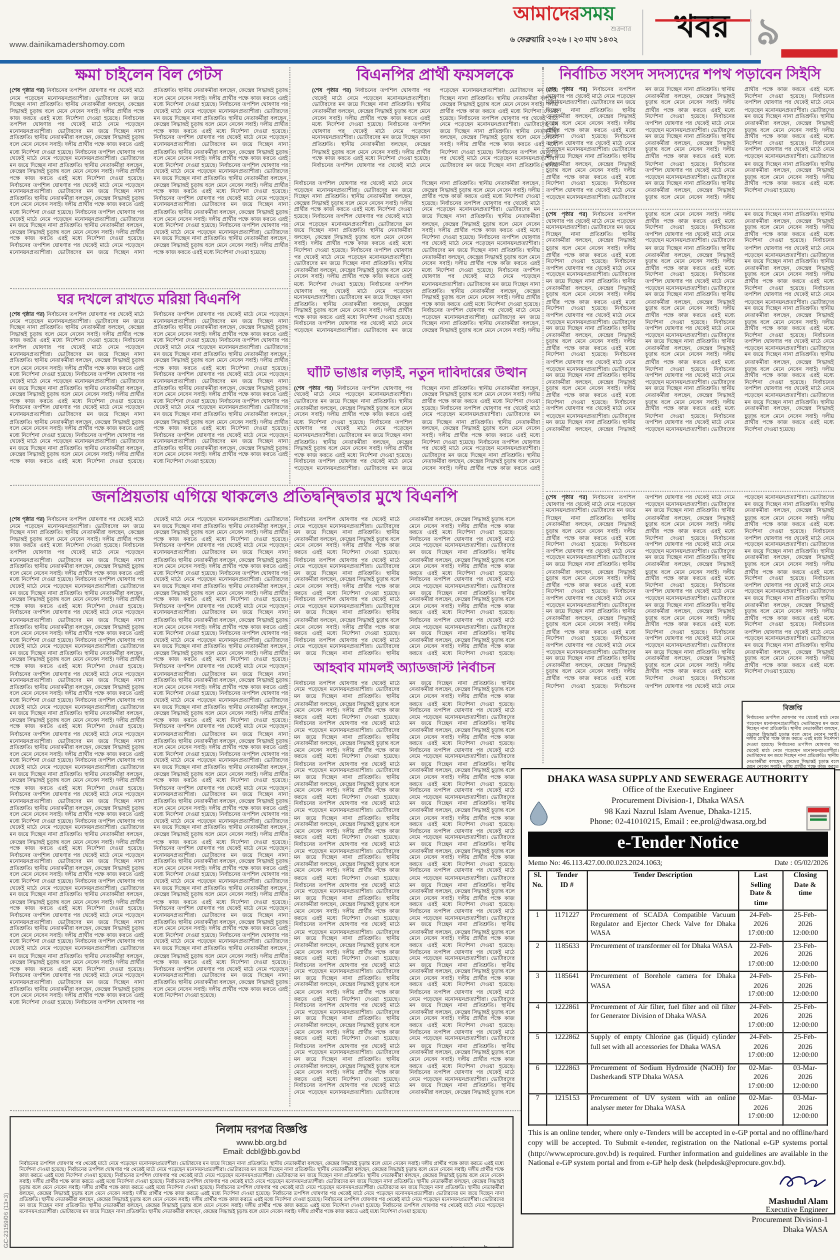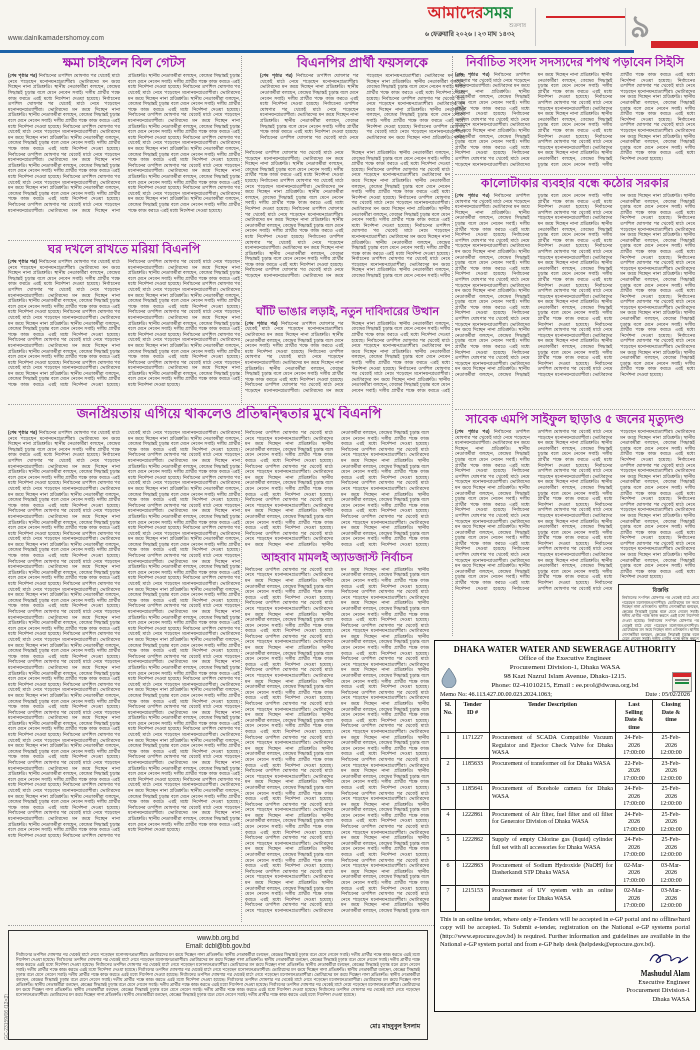--- a/index.html
+++ b/index.html
@@ -74,20 +74,21 @@
 
 <div class="page">
 
   <div class="site-url">www.dainikamadershomoy.com</div>
   <div class="logo-wrap">
     <div class="logo-line"><span class="logo-r">আমাদের</span><span class="logo-g">সময়</span></div>
     <div class="logo-day">শুক্রবার</div>
     <div class="logo-date">৬ ফেব্রুয়ারি ২০২৬ । ২৩ মাঘ ১৪৩২</div>
   </div>
   <div class="vdiv" style="left:535px;"></div>
+  <div class="section-title">খবর</div>
   <div class="section-redline"></div>
   <div class="vdiv" style="left:625px;"></div>
   <div class="page-num">৯</div>
   <div class="red-bar"></div>
   <div class="blue-rule"></div>
 
   <section class="art" style="left:8px;top:55px;width:232px;height:184px;">
     <h2 class="h13">ক্ষমা চাইলেন বিল গেটস</h2>
     <div class="body cols2" style="height:160px;"><span class="cont">(শেষ পৃষ্ঠার পর) </span><span>নির্বাচনের তপশিল ঘোষণার পর থেকেই মাঠে নেমে পড়েছেন মনোনয়নপ্রত্যাশীরা। ভোটারদের মন জয়ে দিচ্ছেন নানা প্রতিশ্রুতি। স্থানীয় নেতাকর্মীরা বলছেন, কেন্দ্রের সিদ্ধান্তই চূড়ান্ত বলে মেনে নেবেন সবাই। দলীয় প্রার্থীর পক্ষে কাজ করতে এরই মধ্যে নির্দেশনা দেওয়া হয়েছে। নির্বাচনের তপশিল ঘোষণার পর থেকেই মাঠে নেমে পড়েছেন মনোনয়নপ্রত্যাশীরা। ভোটারদের মন জয়ে দিচ্ছেন নানা প্রতিশ্রুতি। স্থানীয় নেতাকর্মীরা বলছেন, কেন্দ্রের সিদ্ধান্তই চূড়ান্ত বলে মেনে নেবেন সবাই। দলীয় প্রার্থীর পক্ষে কাজ করতে এরই মধ্যে নির্দেশনা দেওয়া হয়েছে। নির্বাচনের তপশিল ঘোষণার পর থেকেই মাঠে নেমে পড়েছেন মনোনয়নপ্রত্যাশীরা। ভোটারদের মন জয়ে দিচ্ছেন নানা প্রতিশ্রুতি। স্থানীয় নেতাকর্মীরা বলছেন, কেন্দ্রের সিদ্ধান্তই চূড়ান্ত বলে মেনে নেবেন সবাই। দলীয় প্রার্থীর পক্ষে কাজ করতে এরই মধ্যে নির্দেশনা দেওয়া হয়েছে। নির্বাচনের তপশিল ঘোষণার পর থেকেই মাঠে নেমে পড়েছেন মনোনয়নপ্রত্যাশীরা। ভোটারদের মন জয়ে দিচ্ছেন নানা প্রতিশ্রুতি। স্থানীয় নেতাকর্মীরা বলছেন, কেন্দ্রের সিদ্ধান্তই চূড়ান্ত বলে মেনে নেবেন সবাই। দলীয় প্রার্থীর পক্ষে কাজ করতে এরই মধ্যে নির্দেশনা দেওয়া হয়েছে। নির্বাচনের তপশিল ঘোষণার পর থেকেই মাঠে নেমে পড়েছেন মনোনয়নপ্রত্যাশীরা। ভোটারদের মন জয়ে দিচ্ছেন নানা প্রতিশ্রুতি। স্থানীয় নেতাকর্মীরা বলছেন, কেন্দ্রের সিদ্ধান্তই চূড়ান্ত বলে মেনে নেবেন সবাই। দলীয় প্রার্থীর পক্ষে কাজ করতে এরই মধ্যে নির্দেশনা দেওয়া হয়েছে। নির্বাচনের তপশিল ঘোষণার পর থেকেই মাঠে নেমে পড়েছেন মনোনয়নপ্রত্যাশীরা। ভোটারদের মন জয়ে দিচ্ছেন নানা প্রতিশ্রুতি। স্থানীয় নেতাকর্মীরা বলছেন, কেন্দ্রের সিদ্ধান্তই চূড়ান্ত বলে মেনে নেবেন সবাই। দলীয় প্রার্থীর পক্ষে কাজ করতে এরই মধ্যে নির্দেশনা দেওয়া হয়েছে। নির্বাচনের তপশিল ঘোষণার পর থেকেই মাঠে নেমে পড়েছেন মনোনয়নপ্রত্যাশীরা। ভোটারদের মন জয়ে দিচ্ছেন নানা প্রতিশ্রুতি। স্থানীয় নেতাকর্মীরা বলছেন, কেন্দ্রের সিদ্ধান্তই চূড়ান্ত বলে মেনে নেবেন সবাই। দলীয় প্রার্থীর পক্ষে কাজ করতে এরই মধ্যে নির্দেশনা দেওয়া হয়েছে। নির্বাচনের তপশিল ঘোষণার পর থেকেই মাঠে নেমে পড়েছেন মনোনয়নপ্রত্যাশীরা। ভোটারদের মন জয়ে দিচ্ছেন নানা প্রতিশ্রুতি। স্থানীয় নেতাকর্মীরা বলছেন, কেন্দ্রের সিদ্ধান্তই চূড়ান্ত বলে মেনে নেবেন সবাই। দলীয় প্রার্থীর পক্ষে কাজ করতে এরই মধ্যে নির্দেশনা দেওয়া হয়েছে। নির্বাচনের তপশিল ঘোষণার পর থেকেই মাঠে নেমে পড়েছেন মনোনয়নপ্রত্যাশীরা। ভোটারদের মন জয়ে দিচ্ছেন নানা প্রতিশ্রুতি। স্থানীয় নেতাকর্মীরা বলছেন, কেন্দ্রের সিদ্ধান্তই চূড়ান্ত বলে মেনে নেবেন সবাই। দলীয় প্রার্থীর পক্ষে কাজ করতে এরই মধ্যে নির্দেশনা দেওয়া হয়েছে। নির্বাচনের তপশিল ঘোষণার পর থেকেই মাঠে নেমে পড়েছেন মনোনয়নপ্রত্যাশীরা। ভোটারদের মন জয়ে দিচ্ছেন নানা প্রতিশ্রুতি। স্থানীয় নেতাকর্মীরা বলছেন, কেন্দ্রের সিদ্ধান্তই চূড়ান্ত বলে মেনে নেবেন সবাই। দলীয় প্রার্থীর পক্ষে কাজ করতে এরই মধ্যে নির্দেশনা দেওয়া হয়েছে। নির্বাচনের তপশিল ঘোষণার পর থেকেই মাঠে নেমে পড়েছেন মনোনয়নপ্রত্যাশীরা। ভোটারদের মন জয়ে দিচ্ছেন নানা প্রতিশ্রুতি। স্থানীয় নেতাকর্মীরা বলছেন, কেন্দ্রের সিদ্ধান্তই চূড়ান্ত বলে মেনে নেবেন সবাই। দলীয় প্রার্থীর পক্ষে কাজ করতে এরই মধ্যে নির্দেশনা দেওয়া হয়েছে। </span></div>
   </section>
@@ -105,21 +106,20 @@
     <h2 class="h11">ঘাঁটি ভাঙার লড়াই, নতুন দাবিদারের উত্থান</h2>
     <div class="body cols2" style="height:78px;"><span class="cont">(শেষ পৃষ্ঠার পর) </span><span>নির্বাচনের তপশিল ঘোষণার পর থেকেই মাঠে নেমে পড়েছেন মনোনয়নপ্রত্যাশীরা। ভোটারদের মন জয়ে দিচ্ছেন নানা প্রতিশ্রুতি। স্থানীয় নেতাকর্মীরা বলছেন, কেন্দ্রের সিদ্ধান্তই চূড়ান্ত বলে মেনে নেবেন সবাই। দলীয় প্রার্থীর পক্ষে কাজ করতে এরই মধ্যে নির্দেশনা দেওয়া হয়েছে। নির্বাচনের তপশিল ঘোষণার পর থেকেই মাঠে নেমে পড়েছেন মনোনয়নপ্রত্যাশীরা। ভোটারদের মন জয়ে দিচ্ছেন নানা প্রতিশ্রুতি। স্থানীয় নেতাকর্মীরা বলছেন, কেন্দ্রের সিদ্ধান্তই চূড়ান্ত বলে মেনে নেবেন সবাই। দলীয় প্রার্থীর পক্ষে কাজ করতে এরই মধ্যে নির্দেশনা দেওয়া হয়েছে। নির্বাচনের তপশিল ঘোষণার পর থেকেই মাঠে নেমে পড়েছেন মনোনয়নপ্রত্যাশীরা। ভোটারদের মন জয়ে দিচ্ছেন নানা প্রতিশ্রুতি। স্থানীয় নেতাকর্মীরা বলছেন, কেন্দ্রের সিদ্ধান্তই চূড়ান্ত বলে মেনে নেবেন সবাই। দলীয় প্রার্থীর পক্ষে কাজ করতে এরই মধ্যে নির্দেশনা দেওয়া হয়েছে। নির্বাচনের তপশিল ঘোষণার পর থেকেই মাঠে নেমে পড়েছেন মনোনয়নপ্রত্যাশীরা। ভোটারদের মন জয়ে দিচ্ছেন নানা প্রতিশ্রুতি। স্থানীয় নেতাকর্মীরা বলছেন, কেন্দ্রের সিদ্ধান্তই চূড়ান্ত বলে মেনে নেবেন সবাই। দলীয় প্রার্থীর পক্ষে কাজ করতে এরই মধ্যে নির্দেশনা দেওয়া হয়েছে। নির্বাচনের তপশিল ঘোষণার পর থেকেই মাঠে নেমে পড়েছেন মনোনয়নপ্রত্যাশীরা। ভোটারদের মন জয়ে দিচ্ছেন নানা প্রতিশ্রুতি। স্থানীয় নেতাকর্মীরা বলছেন, কেন্দ্রের সিদ্ধান্তই চূড়ান্ত বলে মেনে নেবেন সবাই। দলীয় প্রার্থীর পক্ষে কাজ করতে এরই মধ্যে নির্দেশনা দেওয়া হয়েছে। নির্বাচনের তপশিল ঘোষণার পর থেকেই মাঠে নেমে পড়েছেন মনোনয়নপ্রত্যাশীরা। ভোটারদের মন জয়ে দিচ্ছেন নানা প্রতিশ্রুতি। স্থানীয় নেতাকর্মীরা বলছেন, কেন্দ্রের সিদ্ধান্তই চূড়ান্ত বলে মেনে নেবেন সবাই। দলীয় প্রার্থীর পক্ষে কাজ করতে এরই মধ্যে নির্দেশনা দেওয়া হয়েছে। </span></div>
   </section>
 
   <section class="art" style="left:455px;top:55px;width:240px;height:117px;">
     <h2 class="h12">নির্বাচিত সংসদ সদস্যদের শপথ পড়াবেন সিইসি</h2>
     <div class="body cols3" style="height:96px;"><span class="cont">(শেষ পৃষ্ঠার পর) </span><span>নির্বাচনের তপশিল ঘোষণার পর থেকেই মাঠে নেমে পড়েছেন মনোনয়নপ্রত্যাশীরা। ভোটারদের মন জয়ে দিচ্ছেন নানা প্রতিশ্রুতি। স্থানীয় নেতাকর্মীরা বলছেন, কেন্দ্রের সিদ্ধান্তই চূড়ান্ত বলে মেনে নেবেন সবাই। দলীয় প্রার্থীর পক্ষে কাজ করতে এরই মধ্যে নির্দেশনা দেওয়া হয়েছে। নির্বাচনের তপশিল ঘোষণার পর থেকেই মাঠে নেমে পড়েছেন মনোনয়নপ্রত্যাশীরা। ভোটারদের মন জয়ে দিচ্ছেন নানা প্রতিশ্রুতি। স্থানীয় নেতাকর্মীরা বলছেন, কেন্দ্রের সিদ্ধান্তই চূড়ান্ত বলে মেনে নেবেন সবাই। দলীয় প্রার্থীর পক্ষে কাজ করতে এরই মধ্যে নির্দেশনা দেওয়া হয়েছে। নির্বাচনের তপশিল ঘোষণার পর থেকেই মাঠে নেমে পড়েছেন মনোনয়নপ্রত্যাশীরা। ভোটারদের মন জয়ে দিচ্ছেন নানা প্রতিশ্রুতি। স্থানীয় নেতাকর্মীরা বলছেন, কেন্দ্রের সিদ্ধান্তই চূড়ান্ত বলে মেনে নেবেন সবাই। দলীয় প্রার্থীর পক্ষে কাজ করতে এরই মধ্যে নির্দেশনা দেওয়া হয়েছে। নির্বাচনের তপশিল ঘোষণার পর থেকেই মাঠে নেমে পড়েছেন মনোনয়নপ্রত্যাশীরা। ভোটারদের মন জয়ে দিচ্ছেন নানা প্রতিশ্রুতি। স্থানীয় নেতাকর্মীরা বলছেন, কেন্দ্রের সিদ্ধান্তই চূড়ান্ত বলে মেনে নেবেন সবাই। দলীয় প্রার্থীর পক্ষে কাজ করতে এরই মধ্যে নির্দেশনা দেওয়া হয়েছে। নির্বাচনের তপশিল ঘোষণার পর থেকেই মাঠে নেমে পড়েছেন মনোনয়নপ্রত্যাশীরা। ভোটারদের মন জয়ে দিচ্ছেন নানা প্রতিশ্রুতি। স্থানীয় নেতাকর্মীরা বলছেন, কেন্দ্রের সিদ্ধান্তই চূড়ান্ত বলে মেনে নেবেন সবাই। দলীয় প্রার্থীর পক্ষে কাজ করতে এরই মধ্যে নির্দেশনা দেওয়া হয়েছে। নির্বাচনের তপশিল ঘোষণার পর থেকেই মাঠে নেমে পড়েছেন মনোনয়নপ্রত্যাশীরা। ভোটারদের মন জয়ে দিচ্ছেন নানা প্রতিশ্রুতি। স্থানীয় নেতাকর্মীরা বলছেন, কেন্দ্রের সিদ্ধান্তই চূড়ান্ত বলে মেনে নেবেন সবাই। দলীয় প্রার্থীর পক্ষে কাজ করতে এরই মধ্যে নির্দেশনা দেওয়া হয়েছে। নির্বাচনের তপশিল ঘোষণার পর থেকেই মাঠে নেমে পড়েছেন মনোনয়নপ্রত্যাশীরা। ভোটারদের মন জয়ে দিচ্ছেন নানা প্রতিশ্রুতি। স্থানীয় নেতাকর্মীরা বলছেন, কেন্দ্রের সিদ্ধান্তই চূড়ান্ত বলে মেনে নেবেন সবাই। দলীয় প্রার্থীর পক্ষে কাজ করতে এরই মধ্যে নির্দেশনা দেওয়া হয়েছে। </span></div>
   </section>
 
   <section class="art" style="left:455px;top:176px;width:240px;height:230px;">
-    <h2 class="h12">কালোটাকার ব্যবহার বন্ধে কঠোর সরকার</h2>
     <div class="body cols3" style="height:208px;"><span class="cont">(শেষ পৃষ্ঠার পর) </span><span>নির্বাচনের তপশিল ঘোষণার পর থেকেই মাঠে নেমে পড়েছেন মনোনয়নপ্রত্যাশীরা। ভোটারদের মন জয়ে দিচ্ছেন নানা প্রতিশ্রুতি। স্থানীয় নেতাকর্মীরা বলছেন, কেন্দ্রের সিদ্ধান্তই চূড়ান্ত বলে মেনে নেবেন সবাই। দলীয় প্রার্থীর পক্ষে কাজ করতে এরই মধ্যে নির্দেশনা দেওয়া হয়েছে। নির্বাচনের তপশিল ঘোষণার পর থেকেই মাঠে নেমে পড়েছেন মনোনয়নপ্রত্যাশীরা। ভোটারদের মন জয়ে দিচ্ছেন নানা প্রতিশ্রুতি। স্থানীয় নেতাকর্মীরা বলছেন, কেন্দ্রের সিদ্ধান্তই চূড়ান্ত বলে মেনে নেবেন সবাই। দলীয় প্রার্থীর পক্ষে কাজ করতে এরই মধ্যে নির্দেশনা দেওয়া হয়েছে। নির্বাচনের তপশিল ঘোষণার পর থেকেই মাঠে নেমে পড়েছেন মনোনয়নপ্রত্যাশীরা। ভোটারদের মন জয়ে দিচ্ছেন নানা প্রতিশ্রুতি। স্থানীয় নেতাকর্মীরা বলছেন, কেন্দ্রের সিদ্ধান্তই চূড়ান্ত বলে মেনে নেবেন সবাই। দলীয় প্রার্থীর পক্ষে কাজ করতে এরই মধ্যে নির্দেশনা দেওয়া হয়েছে। নির্বাচনের তপশিল ঘোষণার পর থেকেই মাঠে নেমে পড়েছেন মনোনয়নপ্রত্যাশীরা। ভোটারদের মন জয়ে দিচ্ছেন নানা প্রতিশ্রুতি। স্থানীয় নেতাকর্মীরা বলছেন, কেন্দ্রের সিদ্ধান্তই চূড়ান্ত বলে মেনে নেবেন সবাই। দলীয় প্রার্থীর পক্ষে কাজ করতে এরই মধ্যে নির্দেশনা দেওয়া হয়েছে। নির্বাচনের তপশিল ঘোষণার পর থেকেই মাঠে নেমে পড়েছেন মনোনয়নপ্রত্যাশীরা। ভোটারদের মন জয়ে দিচ্ছেন নানা প্রতিশ্রুতি। স্থানীয় নেতাকর্মীরা বলছেন, কেন্দ্রের সিদ্ধান্তই চূড়ান্ত বলে মেনে নেবেন সবাই। দলীয় প্রার্থীর পক্ষে কাজ করতে এরই মধ্যে নির্দেশনা দেওয়া হয়েছে। নির্বাচনের তপশিল ঘোষণার পর থেকেই মাঠে নেমে পড়েছেন মনোনয়নপ্রত্যাশীরা। ভোটারদের মন জয়ে দিচ্ছেন নানা প্রতিশ্রুতি। স্থানীয় নেতাকর্মীরা বলছেন, কেন্দ্রের সিদ্ধান্তই চূড়ান্ত বলে মেনে নেবেন সবাই। দলীয় প্রার্থীর পক্ষে কাজ করতে এরই মধ্যে নির্দেশনা দেওয়া হয়েছে। নির্বাচনের তপশিল ঘোষণার পর থেকেই মাঠে নেমে পড়েছেন মনোনয়নপ্রত্যাশীরা। ভোটারদের মন জয়ে দিচ্ছেন নানা প্রতিশ্রুতি। স্থানীয় নেতাকর্মীরা বলছেন, কেন্দ্রের সিদ্ধান্তই চূড়ান্ত বলে মেনে নেবেন সবাই। দলীয় প্রার্থীর পক্ষে কাজ করতে এরই মধ্যে নির্দেশনা দেওয়া হয়েছে। নির্বাচনের তপশিল ঘোষণার পর থেকেই মাঠে নেমে পড়েছেন মনোনয়নপ্রত্যাশীরা। ভোটারদের মন জয়ে দিচ্ছেন নানা প্রতিশ্রুতি। স্থানীয় নেতাকর্মীরা বলছেন, কেন্দ্রের সিদ্ধান্তই চূড়ান্ত বলে মেনে নেবেন সবাই। দলীয় প্রার্থীর পক্ষে কাজ করতে এরই মধ্যে নির্দেশনা দেওয়া হয়েছে। নির্বাচনের তপশিল ঘোষণার পর থেকেই মাঠে নেমে পড়েছেন মনোনয়নপ্রত্যাশীরা। ভোটারদের মন জয়ে দিচ্ছেন নানা প্রতিশ্রুতি। স্থানীয় নেতাকর্মীরা বলছেন, কেন্দ্রের সিদ্ধান্তই চূড়ান্ত বলে মেনে নেবেন সবাই। দলীয় প্রার্থীর পক্ষে কাজ করতে এরই মধ্যে নির্দেশনা দেওয়া হয়েছে। নির্বাচনের তপশিল ঘোষণার পর থেকেই মাঠে নেমে পড়েছেন মনোনয়নপ্রত্যাশীরা। ভোটারদের মন জয়ে দিচ্ছেন নানা প্রতিশ্রুতি। স্থানীয় নেতাকর্মীরা বলছেন, কেন্দ্রের সিদ্ধান্তই চূড়ান্ত বলে মেনে নেবেন সবাই। দলীয় প্রার্থীর পক্ষে কাজ করতে এরই মধ্যে নির্দেশনা দেওয়া হয়েছে। নির্বাচনের তপশিল ঘোষণার পর থেকেই মাঠে নেমে পড়েছেন মনোনয়নপ্রত্যাশীরা। ভোটারদের মন জয়ে দিচ্ছেন নানা প্রতিশ্রুতি। স্থানীয় নেতাকর্মীরা বলছেন, কেন্দ্রের সিদ্ধান্তই চূড়ান্ত বলে মেনে নেবেন সবাই। দলীয় প্রার্থীর পক্ষে কাজ করতে এরই মধ্যে নির্দেশনা দেওয়া হয়েছে। নির্বাচনের তপশিল ঘোষণার পর থেকেই মাঠে নেমে পড়েছেন মনোনয়নপ্রত্যাশীরা। ভোটারদের মন জয়ে দিচ্ছেন নানা প্রতিশ্রুতি। স্থানীয় নেতাকর্মীরা বলছেন, কেন্দ্রের সিদ্ধান্তই চূড়ান্ত বলে মেনে নেবেন সবাই। দলীয় প্রার্থীর পক্ষে কাজ করতে এরই মধ্যে নির্দেশনা দেওয়া হয়েছে। নির্বাচনের তপশিল ঘোষণার পর থেকেই মাঠে নেমে পড়েছেন মনোনয়নপ্রত্যাশীরা। ভোটারদের মন জয়ে দিচ্ছেন নানা প্রতিশ্রুতি। স্থানীয় নেতাকর্মীরা বলছেন, কেন্দ্রের সিদ্ধান্তই চূড়ান্ত বলে মেনে নেবেন সবাই। দলীয় প্রার্থীর পক্ষে কাজ করতে এরই মধ্যে নির্দেশনা দেওয়া হয়েছে। নির্বাচনের তপশিল ঘোষণার পর থেকেই মাঠে নেমে পড়েছেন মনোনয়নপ্রত্যাশীরা। ভোটারদের মন জয়ে দিচ্ছেন নানা প্রতিশ্রুতি। স্থানীয় নেতাকর্মীরা বলছেন, কেন্দ্রের সিদ্ধান্তই চূড়ান্ত বলে মেনে নেবেন সবাই। দলীয় প্রার্থীর পক্ষে কাজ করতে এরই মধ্যে নির্দেশনা দেওয়া হয়েছে। </span></div>
   </section>
 
   <section class="art" style="left:8px;top:242px;width:232px;height:160px;">
     <h2 class="h12">ঘর দখলে রাখতে মরিয়া বিএনপি</h2>
     <div class="body cols2" style="height:138px;"><span class="cont">(শেষ পৃষ্ঠার পর) </span><span>নির্বাচনের তপশিল ঘোষণার পর থেকেই মাঠে নেমে পড়েছেন মনোনয়নপ্রত্যাশীরা। ভোটারদের মন জয়ে দিচ্ছেন নানা প্রতিশ্রুতি। স্থানীয় নেতাকর্মীরা বলছেন, কেন্দ্রের সিদ্ধান্তই চূড়ান্ত বলে মেনে নেবেন সবাই। দলীয় প্রার্থীর পক্ষে কাজ করতে এরই মধ্যে নির্দেশনা দেওয়া হয়েছে। নির্বাচনের তপশিল ঘোষণার পর থেকেই মাঠে নেমে পড়েছেন মনোনয়নপ্রত্যাশীরা। ভোটারদের মন জয়ে দিচ্ছেন নানা প্রতিশ্রুতি। স্থানীয় নেতাকর্মীরা বলছেন, কেন্দ্রের সিদ্ধান্তই চূড়ান্ত বলে মেনে নেবেন সবাই। দলীয় প্রার্থীর পক্ষে কাজ করতে এরই মধ্যে নির্দেশনা দেওয়া হয়েছে। নির্বাচনের তপশিল ঘোষণার পর থেকেই মাঠে নেমে পড়েছেন মনোনয়নপ্রত্যাশীরা। ভোটারদের মন জয়ে দিচ্ছেন নানা প্রতিশ্রুতি। স্থানীয় নেতাকর্মীরা বলছেন, কেন্দ্রের সিদ্ধান্তই চূড়ান্ত বলে মেনে নেবেন সবাই। দলীয় প্রার্থীর পক্ষে কাজ করতে এরই মধ্যে নির্দেশনা দেওয়া হয়েছে। নির্বাচনের তপশিল ঘোষণার পর থেকেই মাঠে নেমে পড়েছেন মনোনয়নপ্রত্যাশীরা। ভোটারদের মন জয়ে দিচ্ছেন নানা প্রতিশ্রুতি। স্থানীয় নেতাকর্মীরা বলছেন, কেন্দ্রের সিদ্ধান্তই চূড়ান্ত বলে মেনে নেবেন সবাই। দলীয় প্রার্থীর পক্ষে কাজ করতে এরই মধ্যে নির্দেশনা দেওয়া হয়েছে। নির্বাচনের তপশিল ঘোষণার পর থেকেই মাঠে নেমে পড়েছেন মনোনয়নপ্রত্যাশীরা। ভোটারদের মন জয়ে দিচ্ছেন নানা প্রতিশ্রুতি। স্থানীয় নেতাকর্মীরা বলছেন, কেন্দ্রের সিদ্ধান্তই চূড়ান্ত বলে মেনে নেবেন সবাই। দলীয় প্রার্থীর পক্ষে কাজ করতে এরই মধ্যে নির্দেশনা দেওয়া হয়েছে। নির্বাচনের তপশিল ঘোষণার পর থেকেই মাঠে নেমে পড়েছেন মনোনয়নপ্রত্যাশীরা। ভোটারদের মন জয়ে দিচ্ছেন নানা প্রতিশ্রুতি। স্থানীয় নেতাকর্মীরা বলছেন, কেন্দ্রের সিদ্ধান্তই চূড়ান্ত বলে মেনে নেবেন সবাই। দলীয় প্রার্থীর পক্ষে কাজ করতে এরই মধ্যে নির্দেশনা দেওয়া হয়েছে। নির্বাচনের তপশিল ঘোষণার পর থেকেই মাঠে নেমে পড়েছেন মনোনয়নপ্রত্যাশীরা। ভোটারদের মন জয়ে দিচ্ছেন নানা প্রতিশ্রুতি। স্থানীয় নেতাকর্মীরা বলছেন, কেন্দ্রের সিদ্ধান্তই চূড়ান্ত বলে মেনে নেবেন সবাই। দলীয় প্রার্থীর পক্ষে কাজ করতে এরই মধ্যে নির্দেশনা দেওয়া হয়েছে। নির্বাচনের তপশিল ঘোষণার পর থেকেই মাঠে নেমে পড়েছেন মনোনয়নপ্রত্যাশীরা। ভোটারদের মন জয়ে দিচ্ছেন নানা প্রতিশ্রুতি। স্থানীয় নেতাকর্মীরা বলছেন, কেন্দ্রের সিদ্ধান্তই চূড়ান্ত বলে মেনে নেবেন সবাই। দলীয় প্রার্থীর পক্ষে কাজ করতে এরই মধ্যে নির্দেশনা দেওয়া হয়েছে। নির্বাচনের তপশিল ঘোষণার পর থেকেই মাঠে নেমে পড়েছেন মনোনয়নপ্রত্যাশীরা। ভোটারদের মন জয়ে দিচ্ছেন নানা প্রতিশ্রুতি। স্থানীয় নেতাকর্মীরা বলছেন, কেন্দ্রের সিদ্ধান্তই চূড়ান্ত বলে মেনে নেবেন সবাই। দলীয় প্রার্থীর পক্ষে কাজ করতে এরই মধ্যে নির্দেশনা দেওয়া হয়েছে। নির্বাচনের তপশিল ঘোষণার পর থেকেই মাঠে নেমে পড়েছেন মনোনয়নপ্রত্যাশীরা। ভোটারদের মন জয়ে দিচ্ছেন নানা প্রতিশ্রুতি। স্থানীয় নেতাকর্মীরা বলছেন, কেন্দ্রের সিদ্ধান্তই চূড়ান্ত বলে মেনে নেবেন সবাই। দলীয় প্রার্থীর পক্ষে কাজ করতে এরই মধ্যে নির্দেশনা দেওয়া হয়েছে। </span></div>
   </section>
 
   <section class="art" style="left:8px;top:406px;width:442px;height:20px;">
     <h2 class="h14">জনপ্রিয়তায় এগিয়ে থাকলেও প্রতিদ্বন্দ্বিতার মুখে বিএনপি</h2>
@@ -129,44 +129,44 @@
   </section>
   <section class="art" style="left:245px;top:430px;width:184px;height:118px;">
     <div class="body cols2" style="height:118px;"><span>নির্বাচনের তপশিল ঘোষণার পর থেকেই মাঠে নেমে পড়েছেন মনোনয়নপ্রত্যাশীরা। ভোটারদের মন জয়ে দিচ্ছেন নানা প্রতিশ্রুতি। স্থানীয় নেতাকর্মীরা বলছেন, কেন্দ্রের সিদ্ধান্তই চূড়ান্ত বলে মেনে নেবেন সবাই। দলীয় প্রার্থীর পক্ষে কাজ করতে এরই মধ্যে নির্দেশনা দেওয়া হয়েছে। নির্বাচনের তপশিল ঘোষণার পর থেকেই মাঠে নেমে পড়েছেন মনোনয়নপ্রত্যাশীরা। ভোটারদের মন জয়ে দিচ্ছেন নানা প্রতিশ্রুতি। স্থানীয় নেতাকর্মীরা বলছেন, কেন্দ্রের সিদ্ধান্তই চূড়ান্ত বলে মেনে নেবেন সবাই। দলীয় প্রার্থীর পক্ষে কাজ করতে এরই মধ্যে নির্দেশনা দেওয়া হয়েছে। নির্বাচনের তপশিল ঘোষণার পর থেকেই মাঠে নেমে পড়েছেন মনোনয়নপ্রত্যাশীরা। ভোটারদের মন জয়ে দিচ্ছেন নানা প্রতিশ্রুতি। স্থানীয় নেতাকর্মীরা বলছেন, কেন্দ্রের সিদ্ধান্তই চূড়ান্ত বলে মেনে নেবেন সবাই। দলীয় প্রার্থীর পক্ষে কাজ করতে এরই মধ্যে নির্দেশনা দেওয়া হয়েছে। নির্বাচনের তপশিল ঘোষণার পর থেকেই মাঠে নেমে পড়েছেন মনোনয়নপ্রত্যাশীরা। ভোটারদের মন জয়ে দিচ্ছেন নানা প্রতিশ্রুতি। স্থানীয় নেতাকর্মীরা বলছেন, কেন্দ্রের সিদ্ধান্তই চূড়ান্ত বলে মেনে নেবেন সবাই। দলীয় প্রার্থীর পক্ষে কাজ করতে এরই মধ্যে নির্দেশনা দেওয়া হয়েছে। নির্বাচনের তপশিল ঘোষণার পর থেকেই মাঠে নেমে পড়েছেন মনোনয়নপ্রত্যাশীরা। ভোটারদের মন জয়ে দিচ্ছেন নানা প্রতিশ্রুতি। স্থানীয় নেতাকর্মীরা বলছেন, কেন্দ্রের সিদ্ধান্তই চূড়ান্ত বলে মেনে নেবেন সবাই। দলীয় প্রার্থীর পক্ষে কাজ করতে এরই মধ্যে নির্দেশনা দেওয়া হয়েছে। নির্বাচনের তপশিল ঘোষণার পর থেকেই মাঠে নেমে পড়েছেন মনোনয়নপ্রত্যাশীরা। ভোটারদের মন জয়ে দিচ্ছেন নানা প্রতিশ্রুতি। স্থানীয় নেতাকর্মীরা বলছেন, কেন্দ্রের সিদ্ধান্তই চূড়ান্ত বলে মেনে নেবেন সবাই। দলীয় প্রার্থীর পক্ষে কাজ করতে এরই মধ্যে নির্দেশনা দেওয়া হয়েছে। নির্বাচনের তপশিল ঘোষণার পর থেকেই মাঠে নেমে পড়েছেন মনোনয়নপ্রত্যাশীরা। ভোটারদের মন জয়ে দিচ্ছেন নানা প্রতিশ্রুতি। স্থানীয় নেতাকর্মীরা বলছেন, কেন্দ্রের সিদ্ধান্তই চূড়ান্ত বলে মেনে নেবেন সবাই। দলীয় প্রার্থীর পক্ষে কাজ করতে এরই মধ্যে নির্দেশনা দেওয়া হয়েছে। নির্বাচনের তপশিল ঘোষণার পর থেকেই মাঠে নেমে পড়েছেন মনোনয়নপ্রত্যাশীরা। ভোটারদের মন জয়ে দিচ্ছেন নানা প্রতিশ্রুতি। স্থানীয় নেতাকর্মীরা বলছেন, কেন্দ্রের সিদ্ধান্তই চূড়ান্ত বলে মেনে নেবেন সবাই। দলীয় প্রার্থীর পক্ষে কাজ করতে এরই মধ্যে নির্দেশনা দেওয়া হয়েছে। </span></div>
   </section>
   <section class="art" style="left:245px;top:551px;width:184px;height:371px;">
     <h2 class="h11">আহবাব মামলই অ্যাডজাস্ট নির্বাচন</h2>
     <div class="body cols2" style="height:352px;"><span>নির্বাচনের তপশিল ঘোষণার পর থেকেই মাঠে নেমে পড়েছেন মনোনয়নপ্রত্যাশীরা। ভোটারদের মন জয়ে দিচ্ছেন নানা প্রতিশ্রুতি। স্থানীয় নেতাকর্মীরা বলছেন, কেন্দ্রের সিদ্ধান্তই চূড়ান্ত বলে মেনে নেবেন সবাই। দলীয় প্রার্থীর পক্ষে কাজ করতে এরই মধ্যে নির্দেশনা দেওয়া হয়েছে। নির্বাচনের তপশিল ঘোষণার পর থেকেই মাঠে নেমে পড়েছেন মনোনয়নপ্রত্যাশীরা। ভোটারদের মন জয়ে দিচ্ছেন নানা প্রতিশ্রুতি। স্থানীয় নেতাকর্মীরা বলছেন, কেন্দ্রের সিদ্ধান্তই চূড়ান্ত বলে মেনে নেবেন সবাই। দলীয় প্রার্থীর পক্ষে কাজ করতে এরই মধ্যে নির্দেশনা দেওয়া হয়েছে। নির্বাচনের তপশিল ঘোষণার পর থেকেই মাঠে নেমে পড়েছেন মনোনয়নপ্রত্যাশীরা। ভোটারদের মন জয়ে দিচ্ছেন নানা প্রতিশ্রুতি। স্থানীয় নেতাকর্মীরা বলছেন, কেন্দ্রের সিদ্ধান্তই চূড়ান্ত বলে মেনে নেবেন সবাই। দলীয় প্রার্থীর পক্ষে কাজ করতে এরই মধ্যে নির্দেশনা দেওয়া হয়েছে। নির্বাচনের তপশিল ঘোষণার পর থেকেই মাঠে নেমে পড়েছেন মনোনয়নপ্রত্যাশীরা। ভোটারদের মন জয়ে দিচ্ছেন নানা প্রতিশ্রুতি। স্থানীয় নেতাকর্মীরা বলছেন, কেন্দ্রের সিদ্ধান্তই চূড়ান্ত বলে মেনে নেবেন সবাই। দলীয় প্রার্থীর পক্ষে কাজ করতে এরই মধ্যে নির্দেশনা দেওয়া হয়েছে। নির্বাচনের তপশিল ঘোষণার পর থেকেই মাঠে নেমে পড়েছেন মনোনয়নপ্রত্যাশীরা। ভোটারদের মন জয়ে দিচ্ছেন নানা প্রতিশ্রুতি। স্থানীয় নেতাকর্মীরা বলছেন, কেন্দ্রের সিদ্ধান্তই চূড়ান্ত বলে মেনে নেবেন সবাই। দলীয় প্রার্থীর পক্ষে কাজ করতে এরই মধ্যে নির্দেশনা দেওয়া হয়েছে। নির্বাচনের তপশিল ঘোষণার পর থেকেই মাঠে নেমে পড়েছেন মনোনয়নপ্রত্যাশীরা। ভোটারদের মন জয়ে দিচ্ছেন নানা প্রতিশ্রুতি। স্থানীয় নেতাকর্মীরা বলছেন, কেন্দ্রের সিদ্ধান্তই চূড়ান্ত বলে মেনে নেবেন সবাই। দলীয় প্রার্থীর পক্ষে কাজ করতে এরই মধ্যে নির্দেশনা দেওয়া হয়েছে। নির্বাচনের তপশিল ঘোষণার পর থেকেই মাঠে নেমে পড়েছেন মনোনয়নপ্রত্যাশীরা। ভোটারদের মন জয়ে দিচ্ছেন নানা প্রতিশ্রুতি। স্থানীয় নেতাকর্মীরা বলছেন, কেন্দ্রের সিদ্ধান্তই চূড়ান্ত বলে মেনে নেবেন সবাই। দলীয় প্রার্থীর পক্ষে কাজ করতে এরই মধ্যে নির্দেশনা দেওয়া হয়েছে। নির্বাচনের তপশিল ঘোষণার পর থেকেই মাঠে নেমে পড়েছেন মনোনয়নপ্রত্যাশীরা। ভোটারদের মন জয়ে দিচ্ছেন নানা প্রতিশ্রুতি। স্থানীয় নেতাকর্মীরা বলছেন, কেন্দ্রের সিদ্ধান্তই চূড়ান্ত বলে মেনে নেবেন সবাই। দলীয় প্রার্থীর পক্ষে কাজ করতে এরই মধ্যে নির্দেশনা দেওয়া হয়েছে। নির্বাচনের তপশিল ঘোষণার পর থেকেই মাঠে নেমে পড়েছেন মনোনয়নপ্রত্যাশীরা। ভোটারদের মন জয়ে দিচ্ছেন নানা প্রতিশ্রুতি। স্থানীয় নেতাকর্মীরা বলছেন, কেন্দ্রের সিদ্ধান্তই চূড়ান্ত বলে মেনে নেবেন সবাই। দলীয় প্রার্থীর পক্ষে কাজ করতে এরই মধ্যে নির্দেশনা দেওয়া হয়েছে। নির্বাচনের তপশিল ঘোষণার পর থেকেই মাঠে নেমে পড়েছেন মনোনয়নপ্রত্যাশীরা। ভোটারদের মন জয়ে দিচ্ছেন নানা প্রতিশ্রুতি। স্থানীয় নেতাকর্মীরা বলছেন, কেন্দ্রের সিদ্ধান্তই চূড়ান্ত বলে মেনে নেবেন সবাই। দলীয় প্রার্থীর পক্ষে কাজ করতে এরই মধ্যে নির্দেশনা দেওয়া হয়েছে। নির্বাচনের তপশিল ঘোষণার পর থেকেই মাঠে নেমে পড়েছেন মনোনয়নপ্রত্যাশীরা। ভোটারদের মন জয়ে দিচ্ছেন নানা প্রতিশ্রুতি। স্থানীয় নেতাকর্মীরা বলছেন, কেন্দ্রের সিদ্ধান্তই চূড়ান্ত বলে মেনে নেবেন সবাই। দলীয় প্রার্থীর পক্ষে কাজ করতে এরই মধ্যে নির্দেশনা দেওয়া হয়েছে। নির্বাচনের তপশিল ঘোষণার পর থেকেই মাঠে নেমে পড়েছেন মনোনয়নপ্রত্যাশীরা। ভোটারদের মন জয়ে দিচ্ছেন নানা প্রতিশ্রুতি। স্থানীয় নেতাকর্মীরা বলছেন, কেন্দ্রের সিদ্ধান্তই চূড়ান্ত বলে মেনে নেবেন সবাই। দলীয় প্রার্থীর পক্ষে কাজ করতে এরই মধ্যে নির্দেশনা দেওয়া হয়েছে। নির্বাচনের তপশিল ঘোষণার পর থেকেই মাঠে নেমে পড়েছেন মনোনয়নপ্রত্যাশীরা। ভোটারদের মন জয়ে দিচ্ছেন নানা প্রতিশ্রুতি। স্থানীয় নেতাকর্মীরা বলছেন, কেন্দ্রের সিদ্ধান্তই চূড়ান্ত বলে মেনে নেবেন সবাই। দলীয় প্রার্থীর পক্ষে কাজ করতে এরই মধ্যে নির্দেশনা দেওয়া হয়েছে। নির্বাচনের তপশিল ঘোষণার পর থেকেই মাঠে নেমে পড়েছেন মনোনয়নপ্রত্যাশীরা। ভোটারদের মন জয়ে দিচ্ছেন নানা প্রতিশ্রুতি। স্থানীয় নেতাকর্মীরা বলছেন, কেন্দ্রের সিদ্ধান্তই চূড়ান্ত বলে মেনে নেবেন সবাই। দলীয় প্রার্থীর পক্ষে কাজ করতে এরই মধ্যে নির্দেশনা দেওয়া হয়েছে। নির্বাচনের তপশিল ঘোষণার পর থেকেই মাঠে নেমে পড়েছেন মনোনয়নপ্রত্যাশীরা। ভোটারদের মন জয়ে দিচ্ছেন নানা প্রতিশ্রুতি। স্থানীয় নেতাকর্মীরা বলছেন, কেন্দ্রের সিদ্ধান্তই চূড়ান্ত বলে মেনে নেবেন সবাই। দলীয় প্রার্থীর পক্ষে কাজ করতে এরই মধ্যে নির্দেশনা দেওয়া হয়েছে। নির্বাচনের তপশিল ঘোষণার পর থেকেই মাঠে নেমে পড়েছেন মনোনয়নপ্রত্যাশীরা। ভোটারদের মন জয়ে দিচ্ছেন নানা প্রতিশ্রুতি। স্থানীয় নেতাকর্মীরা বলছেন, কেন্দ্রের সিদ্ধান্তই চূড়ান্ত বলে মেনে নেবেন সবাই। দলীয় প্রার্থীর পক্ষে কাজ করতে এরই মধ্যে নির্দেশনা দেওয়া হয়েছে। নির্বাচনের তপশিল ঘোষণার পর থেকেই মাঠে নেমে পড়েছেন মনোনয়নপ্রত্যাশীরা। ভোটারদের মন জয়ে দিচ্ছেন নানা প্রতিশ্রুতি। স্থানীয় নেতাকর্মীরা বলছেন, কেন্দ্রের সিদ্ধান্তই চূড়ান্ত বলে মেনে নেবেন সবাই। দলীয় প্রার্থীর পক্ষে কাজ করতে এরই মধ্যে নির্দেশনা দেওয়া হয়েছে। নির্বাচনের তপশিল ঘোষণার পর থেকেই মাঠে নেমে পড়েছেন মনোনয়নপ্রত্যাশীরা। ভোটারদের মন জয়ে দিচ্ছেন নানা প্রতিশ্রুতি। স্থানীয় নেতাকর্মীরা বলছেন, কেন্দ্রের সিদ্ধান্তই চূড়ান্ত বলে মেনে নেবেন সবাই। দলীয় প্রার্থীর পক্ষে কাজ করতে এরই মধ্যে নির্দেশনা দেওয়া হয়েছে। নির্বাচনের তপশিল ঘোষণার পর থেকেই মাঠে নেমে পড়েছেন মনোনয়নপ্রত্যাশীরা। ভোটারদের মন জয়ে দিচ্ছেন নানা প্রতিশ্রুতি। স্থানীয় নেতাকর্মীরা বলছেন, কেন্দ্রের সিদ্ধান্তই চূড়ান্ত বলে মেনে নেবেন সবাই। দলীয় প্রার্থীর পক্ষে কাজ করতে এরই মধ্যে নির্দেশনা দেওয়া হয়েছে। নির্বাচনের তপশিল ঘোষণার পর থেকেই মাঠে নেমে পড়েছেন মনোনয়নপ্রত্যাশীরা। ভোটারদের মন জয়ে দিচ্ছেন নানা প্রতিশ্রুতি। স্থানীয় নেতাকর্মীরা বলছেন, কেন্দ্রের সিদ্ধান্তই চূড়ান্ত বলে মেনে নেবেন সবাই। দলীয় প্রার্থীর পক্ষে কাজ করতে এরই মধ্যে নির্দেশনা দেওয়া হয়েছে। নির্বাচনের তপশিল ঘোষণার পর থেকেই মাঠে নেমে পড়েছেন মনোনয়নপ্রত্যাশীরা। ভোটারদের মন জয়ে দিচ্ছেন নানা প্রতিশ্রুতি। স্থানীয় নেতাকর্মীরা বলছেন, কেন্দ্রের সিদ্ধান্তই চূড়ান্ত বলে মেনে নেবেন সবাই। দলীয় প্রার্থীর পক্ষে কাজ করতে এরই মধ্যে নির্দেশনা দেওয়া হয়েছে। নির্বাচনের তপশিল ঘোষণার পর থেকেই মাঠে নেমে পড়েছেন মনোনয়নপ্রত্যাশীরা। ভোটারদের মন জয়ে দিচ্ছেন নানা প্রতিশ্রুতি। স্থানীয় নেতাকর্মীরা বলছেন, কেন্দ্রের সিদ্ধান্তই চূড়ান্ত বলে মেনে নেবেন সবাই। দলীয় প্রার্থীর পক্ষে কাজ করতে এরই মধ্যে নির্দেশনা দেওয়া হয়েছে। নির্বাচনের তপশিল ঘোষণার পর থেকেই মাঠে নেমে পড়েছেন মনোনয়নপ্রত্যাশীরা। ভোটারদের মন জয়ে দিচ্ছেন নানা প্রতিশ্রুতি। স্থানীয় নেতাকর্মীরা বলছেন, কেন্দ্রের সিদ্ধান্তই চূড়ান্ত বলে মেনে নেবেন সবাই। দলীয় প্রার্থীর পক্ষে কাজ করতে এরই মধ্যে নির্দেশনা দেওয়া হয়েছে। </span></div>
   </section>
 
   <section class="art" style="left:455px;top:412px;width:240px;height:224px;">
-    <h2 class="h12">সাবেক এমপি সাইফুল ছাড়াও ৫ জনের মৃত্যুদণ্ড</h2>
     <div class="body cols3" style="height:202px;"><span class="cont">(শেষ পৃষ্ঠার পর) </span><span>নির্বাচনের তপশিল ঘোষণার পর থেকেই মাঠে নেমে পড়েছেন মনোনয়নপ্রত্যাশীরা। ভোটারদের মন জয়ে দিচ্ছেন নানা প্রতিশ্রুতি। স্থানীয় নেতাকর্মীরা বলছেন, কেন্দ্রের সিদ্ধান্তই চূড়ান্ত বলে মেনে নেবেন সবাই। দলীয় প্রার্থীর পক্ষে কাজ করতে এরই মধ্যে নির্দেশনা দেওয়া হয়েছে। নির্বাচনের তপশিল ঘোষণার পর থেকেই মাঠে নেমে পড়েছেন মনোনয়নপ্রত্যাশীরা। ভোটারদের মন জয়ে দিচ্ছেন নানা প্রতিশ্রুতি। স্থানীয় নেতাকর্মীরা বলছেন, কেন্দ্রের সিদ্ধান্তই চূড়ান্ত বলে মেনে নেবেন সবাই। দলীয় প্রার্থীর পক্ষে কাজ করতে এরই মধ্যে নির্দেশনা দেওয়া হয়েছে। নির্বাচনের তপশিল ঘোষণার পর থেকেই মাঠে নেমে পড়েছেন মনোনয়নপ্রত্যাশীরা। ভোটারদের মন জয়ে দিচ্ছেন নানা প্রতিশ্রুতি। স্থানীয় নেতাকর্মীরা বলছেন, কেন্দ্রের সিদ্ধান্তই চূড়ান্ত বলে মেনে নেবেন সবাই। দলীয় প্রার্থীর পক্ষে কাজ করতে এরই মধ্যে নির্দেশনা দেওয়া হয়েছে। নির্বাচনের তপশিল ঘোষণার পর থেকেই মাঠে নেমে পড়েছেন মনোনয়নপ্রত্যাশীরা। ভোটারদের মন জয়ে দিচ্ছেন নানা প্রতিশ্রুতি। স্থানীয় নেতাকর্মীরা বলছেন, কেন্দ্রের সিদ্ধান্তই চূড়ান্ত বলে মেনে নেবেন সবাই। দলীয় প্রার্থীর পক্ষে কাজ করতে এরই মধ্যে নির্দেশনা দেওয়া হয়েছে। নির্বাচনের তপশিল ঘোষণার পর থেকেই মাঠে নেমে পড়েছেন মনোনয়নপ্রত্যাশীরা। ভোটারদের মন জয়ে দিচ্ছেন নানা প্রতিশ্রুতি। স্থানীয় নেতাকর্মীরা বলছেন, কেন্দ্রের সিদ্ধান্তই চূড়ান্ত বলে মেনে নেবেন সবাই। দলীয় প্রার্থীর পক্ষে কাজ করতে এরই মধ্যে নির্দেশনা দেওয়া হয়েছে। নির্বাচনের তপশিল ঘোষণার পর থেকেই মাঠে নেমে পড়েছেন মনোনয়নপ্রত্যাশীরা। ভোটারদের মন জয়ে দিচ্ছেন নানা প্রতিশ্রুতি। স্থানীয় নেতাকর্মীরা বলছেন, কেন্দ্রের সিদ্ধান্তই চূড়ান্ত বলে মেনে নেবেন সবাই। দলীয় প্রার্থীর পক্ষে কাজ করতে এরই মধ্যে নির্দেশনা দেওয়া হয়েছে। নির্বাচনের তপশিল ঘোষণার পর থেকেই মাঠে নেমে পড়েছেন মনোনয়নপ্রত্যাশীরা। ভোটারদের মন জয়ে দিচ্ছেন নানা প্রতিশ্রুতি। স্থানীয় নেতাকর্মীরা বলছেন, কেন্দ্রের সিদ্ধান্তই চূড়ান্ত বলে মেনে নেবেন সবাই। দলীয় প্রার্থীর পক্ষে কাজ করতে এরই মধ্যে নির্দেশনা দেওয়া হয়েছে। নির্বাচনের তপশিল ঘোষণার পর থেকেই মাঠে নেমে পড়েছেন মনোনয়নপ্রত্যাশীরা। ভোটারদের মন জয়ে দিচ্ছেন নানা প্রতিশ্রুতি। স্থানীয় নেতাকর্মীরা বলছেন, কেন্দ্রের সিদ্ধান্তই চূড়ান্ত বলে মেনে নেবেন সবাই। দলীয় প্রার্থীর পক্ষে কাজ করতে এরই মধ্যে নির্দেশনা দেওয়া হয়েছে। নির্বাচনের তপশিল ঘোষণার পর থেকেই মাঠে নেমে পড়েছেন মনোনয়নপ্রত্যাশীরা। ভোটারদের মন জয়ে দিচ্ছেন নানা প্রতিশ্রুতি। স্থানীয় নেতাকর্মীরা বলছেন, কেন্দ্রের সিদ্ধান্তই চূড়ান্ত বলে মেনে নেবেন সবাই। দলীয় প্রার্থীর পক্ষে কাজ করতে এরই মধ্যে নির্দেশনা দেওয়া হয়েছে। নির্বাচনের তপশিল ঘোষণার পর থেকেই মাঠে নেমে পড়েছেন মনোনয়নপ্রত্যাশীরা। ভোটারদের মন জয়ে দিচ্ছেন নানা প্রতিশ্রুতি। স্থানীয় নেতাকর্মীরা বলছেন, কেন্দ্রের সিদ্ধান্তই চূড়ান্ত বলে মেনে নেবেন সবাই। দলীয় প্রার্থীর পক্ষে কাজ করতে এরই মধ্যে নির্দেশনা দেওয়া হয়েছে। নির্বাচনের তপশিল ঘোষণার পর থেকেই মাঠে নেমে পড়েছেন মনোনয়নপ্রত্যাশীরা। ভোটারদের মন জয়ে দিচ্ছেন নানা প্রতিশ্রুতি। স্থানীয় নেতাকর্মীরা বলছেন, কেন্দ্রের সিদ্ধান্তই চূড়ান্ত বলে মেনে নেবেন সবাই। দলীয় প্রার্থীর পক্ষে কাজ করতে এরই মধ্যে নির্দেশনা দেওয়া হয়েছে। নির্বাচনের তপশিল ঘোষণার পর থেকেই মাঠে নেমে পড়েছেন মনোনয়নপ্রত্যাশীরা। ভোটারদের মন জয়ে দিচ্ছেন নানা প্রতিশ্রুতি। স্থানীয় নেতাকর্মীরা বলছেন, কেন্দ্রের সিদ্ধান্তই চূড়ান্ত বলে মেনে নেবেন সবাই। দলীয় প্রার্থীর পক্ষে কাজ করতে এরই মধ্যে নির্দেশনা দেওয়া হয়েছে। </span></div>
   </section>
 
   <div class="tiny-box" style="left:618px;top:584px;width:77px;height:52px;">
     <div class="t">বিজ্ঞপ্তি</div>
     <div class="b"><span>নির্বাচনের তপশিল ঘোষণার পর থেকেই মাঠে নেমে পড়েছেন মনোনয়নপ্রত্যাশীরা। ভোটারদের মন জয়ে দিচ্ছেন নানা প্রতিশ্রুতি। স্থানীয় নেতাকর্মীরা বলছেন, কেন্দ্রের সিদ্ধান্তই চূড়ান্ত বলে মেনে নেবেন সবাই। দলীয় প্রার্থীর পক্ষে কাজ করতে এরই মধ্যে নির্দেশনা দেওয়া হয়েছে। নির্বাচনের তপশিল ঘোষণার পর থেকেই মাঠে নেমে পড়েছেন মনোনয়নপ্রত্যাশীরা। ভোটারদের মন জয়ে দিচ্ছেন নানা প্রতিশ্রুতি। স্থানীয় নেতাকর্মীরা বলছেন, কেন্দ্রের সিদ্ধান্তই চূড়ান্ত বলে মেনে নেবেন সবাই। দলীয় প্রার্থীর পক্ষে কাজ করতে এরই মধ্যে নির্দেশনা দেওয়া হয়েছে। </span></div>
   </div>
 
   <div class="vdot" style="left:241px;top:56px;height:347px;"></div>
   <div class="vdot" style="left:241px;top:430px;height:492px;"></div>
   <div class="vdot" style="left:452px;top:56px;height:580px;"></div>
   <div class="hdot" style="left:8px;top:240px;width:232px;"></div>
   <div class="hdot" style="left:8px;top:404px;width:442px;"></div>
   <div class="hdot" style="left:455px;top:174px;width:240px;"></div>
   <div class="hdot" style="left:455px;top:409px;width:240px;"></div>
   <div class="hdot" style="left:8px;top:925px;width:442px;"></div>
 
   <aside class="tender">
-    <div class="t-org">DHAKA WATER WATER AND SEWERAGE AUTHORITY</div>
+    <div class="t-org">DHAKA WASA SUPPLY AND SEWERAGE AUTHORITY</div>
     <div class="t-line">Office of the Executive Engineer</div>
     <div class="t-line">Procurement Division-1, Dhaka WASA</div>
     <div class="t-line">98 Kazi Nazrul Islam Avenue, Dhaka-1215.</div>
     <div class="t-line">Phone: 02-41010215, Email : ee.prol@dwasa.org.bd</div>
+    <div class="t-banner">e-Tender Notice</div>
     <div class="t-memo">
       <span>Memo No: 46.113.427.00.00.023.2024.1063;</span>
       <span>Date : 05/02/2026</span>
     </div>
     <table class="t-table">
       <colgroup>
           <col class="col-sl">
           <col class="col-id">
           <col class="col-desc">
           <col class="col-d1">
@@ -282,20 +282,21 @@
   <svg class="wasa-drop" width="16" height="20" viewBox="0 0 16 20">
     <path d="M8 0 C8 0 1 9 1 13 a7 7 0 0 0 14 0 C15 9 8 0 8 0 Z" fill="#9db1c2" stroke="#5e7486" stroke-width="0.8"></path>
   </svg>
   <div class="egp-logo">
       <div class="r1"></div>
       <div class="r2"></div>
       <div class="r3"></div>
     </div>
 
   <aside class="auction">
+    <div class="a-title">নিলাম দরপত্র বিজ্ঞপ্তি</div>
     <div class="a-sub">www.bb.org.bd</div>
     <div class="a-sub">Email: dcbl@bb.gov.bd</div>
     <div class="a-body"><span>নির্বাচনের তপশিল ঘোষণার পর থেকেই মাঠে নেমে পড়েছেন মনোনয়নপ্রত্যাশীরা। ভোটারদের মন জয়ে দিচ্ছেন নানা প্রতিশ্রুতি। স্থানীয় নেতাকর্মীরা বলছেন, কেন্দ্রের সিদ্ধান্তই চূড়ান্ত বলে মেনে নেবেন সবাই। দলীয় প্রার্থীর পক্ষে কাজ করতে এরই মধ্যে নির্দেশনা দেওয়া হয়েছে। নির্বাচনের তপশিল ঘোষণার পর থেকেই মাঠে নেমে পড়েছেন মনোনয়নপ্রত্যাশীরা। ভোটারদের মন জয়ে দিচ্ছেন নানা প্রতিশ্রুতি। স্থানীয় নেতাকর্মীরা বলছেন, কেন্দ্রের সিদ্ধান্তই চূড়ান্ত বলে মেনে নেবেন সবাই। দলীয় প্রার্থীর পক্ষে কাজ করতে এরই মধ্যে নির্দেশনা দেওয়া হয়েছে। নির্বাচনের তপশিল ঘোষণার পর থেকেই মাঠে নেমে পড়েছেন মনোনয়নপ্রত্যাশীরা। ভোটারদের মন জয়ে দিচ্ছেন নানা প্রতিশ্রুতি। স্থানীয় নেতাকর্মীরা বলছেন, কেন্দ্রের সিদ্ধান্তই চূড়ান্ত বলে মেনে নেবেন সবাই। দলীয় প্রার্থীর পক্ষে কাজ করতে এরই মধ্যে নির্দেশনা দেওয়া হয়েছে। নির্বাচনের তপশিল ঘোষণার পর থেকেই মাঠে নেমে পড়েছেন মনোনয়নপ্রত্যাশীরা। ভোটারদের মন জয়ে দিচ্ছেন নানা প্রতিশ্রুতি। স্থানীয় নেতাকর্মীরা বলছেন, কেন্দ্রের সিদ্ধান্তই চূড়ান্ত বলে মেনে নেবেন সবাই। দলীয় প্রার্থীর পক্ষে কাজ করতে এরই মধ্যে নির্দেশনা দেওয়া হয়েছে। নির্বাচনের তপশিল ঘোষণার পর থেকেই মাঠে নেমে পড়েছেন মনোনয়নপ্রত্যাশীরা। ভোটারদের মন জয়ে দিচ্ছেন নানা প্রতিশ্রুতি। স্থানীয় নেতাকর্মীরা বলছেন, কেন্দ্রের সিদ্ধান্তই চূড়ান্ত বলে মেনে নেবেন সবাই। দলীয় প্রার্থীর পক্ষে কাজ করতে এরই মধ্যে নির্দেশনা দেওয়া হয়েছে। নির্বাচনের তপশিল ঘোষণার পর থেকেই মাঠে নেমে পড়েছেন মনোনয়নপ্রত্যাশীরা। ভোটারদের মন জয়ে দিচ্ছেন নানা প্রতিশ্রুতি। স্থানীয় নেতাকর্মীরা বলছেন, কেন্দ্রের সিদ্ধান্তই চূড়ান্ত বলে মেনে নেবেন সবাই। দলীয় প্রার্থীর পক্ষে কাজ করতে এরই মধ্যে নির্দেশনা দেওয়া হয়েছে। নির্বাচনের তপশিল ঘোষণার পর থেকেই মাঠে নেমে পড়েছেন মনোনয়নপ্রত্যাশীরা। ভোটারদের মন জয়ে দিচ্ছেন নানা প্রতিশ্রুতি। স্থানীয় নেতাকর্মীরা বলছেন, কেন্দ্রের সিদ্ধান্তই চূড়ান্ত বলে মেনে নেবেন সবাই। দলীয় প্রার্থীর পক্ষে কাজ করতে এরই মধ্যে নির্দেশনা দেওয়া হয়েছে। নির্বাচনের তপশিল ঘোষণার পর থেকেই মাঠে নেমে পড়েছেন মনোনয়নপ্রত্যাশীরা। ভোটারদের মন জয়ে দিচ্ছেন নানা প্রতিশ্রুতি। স্থানীয় নেতাকর্মীরা বলছেন, কেন্দ্রের সিদ্ধান্তই চূড়ান্ত বলে মেনে নেবেন সবাই। দলীয় প্রার্থীর পক্ষে কাজ করতে এরই মধ্যে নির্দেশনা দেওয়া হয়েছে। </span></div>
     <div class="a-sign">মোঃ মাহবুবুল ইসলাম</div>
   </aside>
 
   <div class="print-code">GC-23159/06 (13×3)</div>
 </div>
 
 </body></html>

